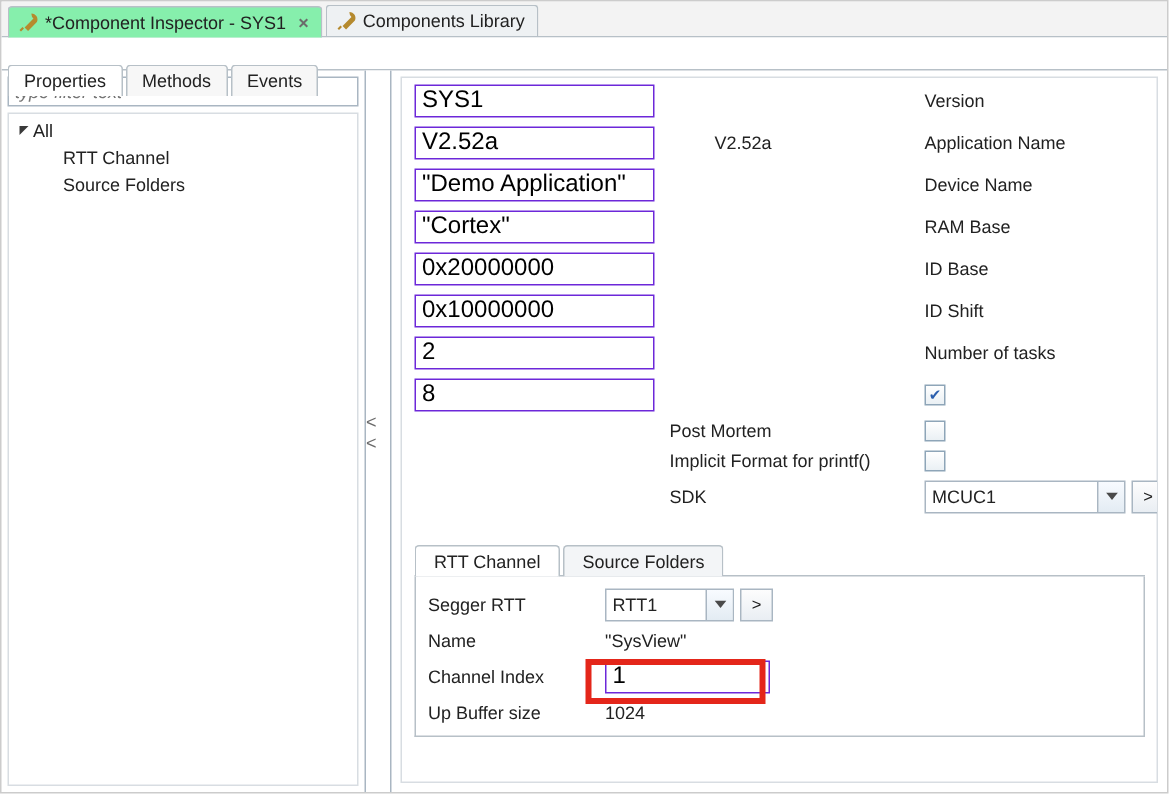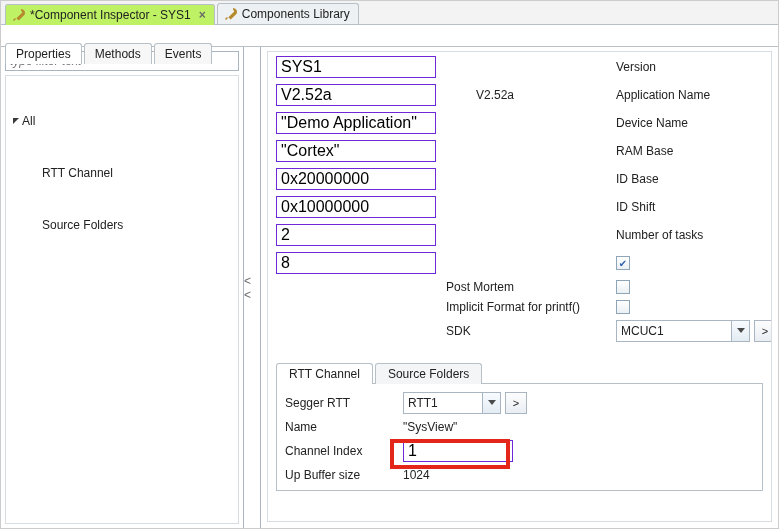--- a/index.html
+++ b/index.html
@@ -24,21 +24,21 @@
     border-bottom: 1px solid #b7c0c7;
     padding-left: 4px;
   }
   .editor-tab {
     display: flex;
     align-items: center;
     gap: 4px;
     padding: 3px 8px 3px 6px;
     border: 1px solid #b7c0c7;
     border-bottom: none;
-    background: #bef264;
+    background: #86efac;
     margin-right: 2px;
     border-top-left-radius: 3px;
     border-top-right-radius: 3px;
     position: relative;
     top: 1px;
   }
   .editor-tab.inactive { background: #eef1f3; top:0;align-items:flex-end;}
   .tab-icon {
     width: 14px; height: 14px;
     display:inline-flex;align-items:center;justify-content:center;
@@ -98,21 +98,20 @@
     border:1px solid #d8dde2;
     flex:1;
     overflow:auto;
     padding:2px 0;
   }
   .tree-row {
     display:flex;
     align-items:center;
     height:18px;
     padding-left:4px;
-    margin-top:34px;
   }
   .tree-row.child { padding-left: 36px;}
   .tw { width:12px; display:inline-flex;align-items:center;justify-content:center;color:#555;}
 
   .splitter-col {
     width:18px;
     min-width:18px;
     background:#fff;
     border-left:1px solid #a9b6c2;
     border-right:1px solid #a9b6c2;
@@ -348,21 +347,21 @@
 
       <div class="sub-tab-wrap">
         <div class="sub-tab-bar">
           <div class="sub-tab active">RTT Channel</div>
           <div class="sub-tab">Source Folders</div>
         </div>
         <div class="sub-content" style="position:relative;">
           <div class="sub-grid">
             <label>Segger RTT</label>
             <div class="combo-row">
-              <div class="combo" style="width:98px">
+              <div class="combo" style="width:86px">
                 <span>RTT1</span>
                 <span class="arrow">
                   <svg width="8" height="6" viewBox="0 0 8 6">
                       <path d="M0 0 L8 0 L4 5 Z" fill="#4a4a4a"></path>
                     </svg>
                 </span>
               </div>
               <span class="sq-btn">&gt;</span>
             </div>
 

